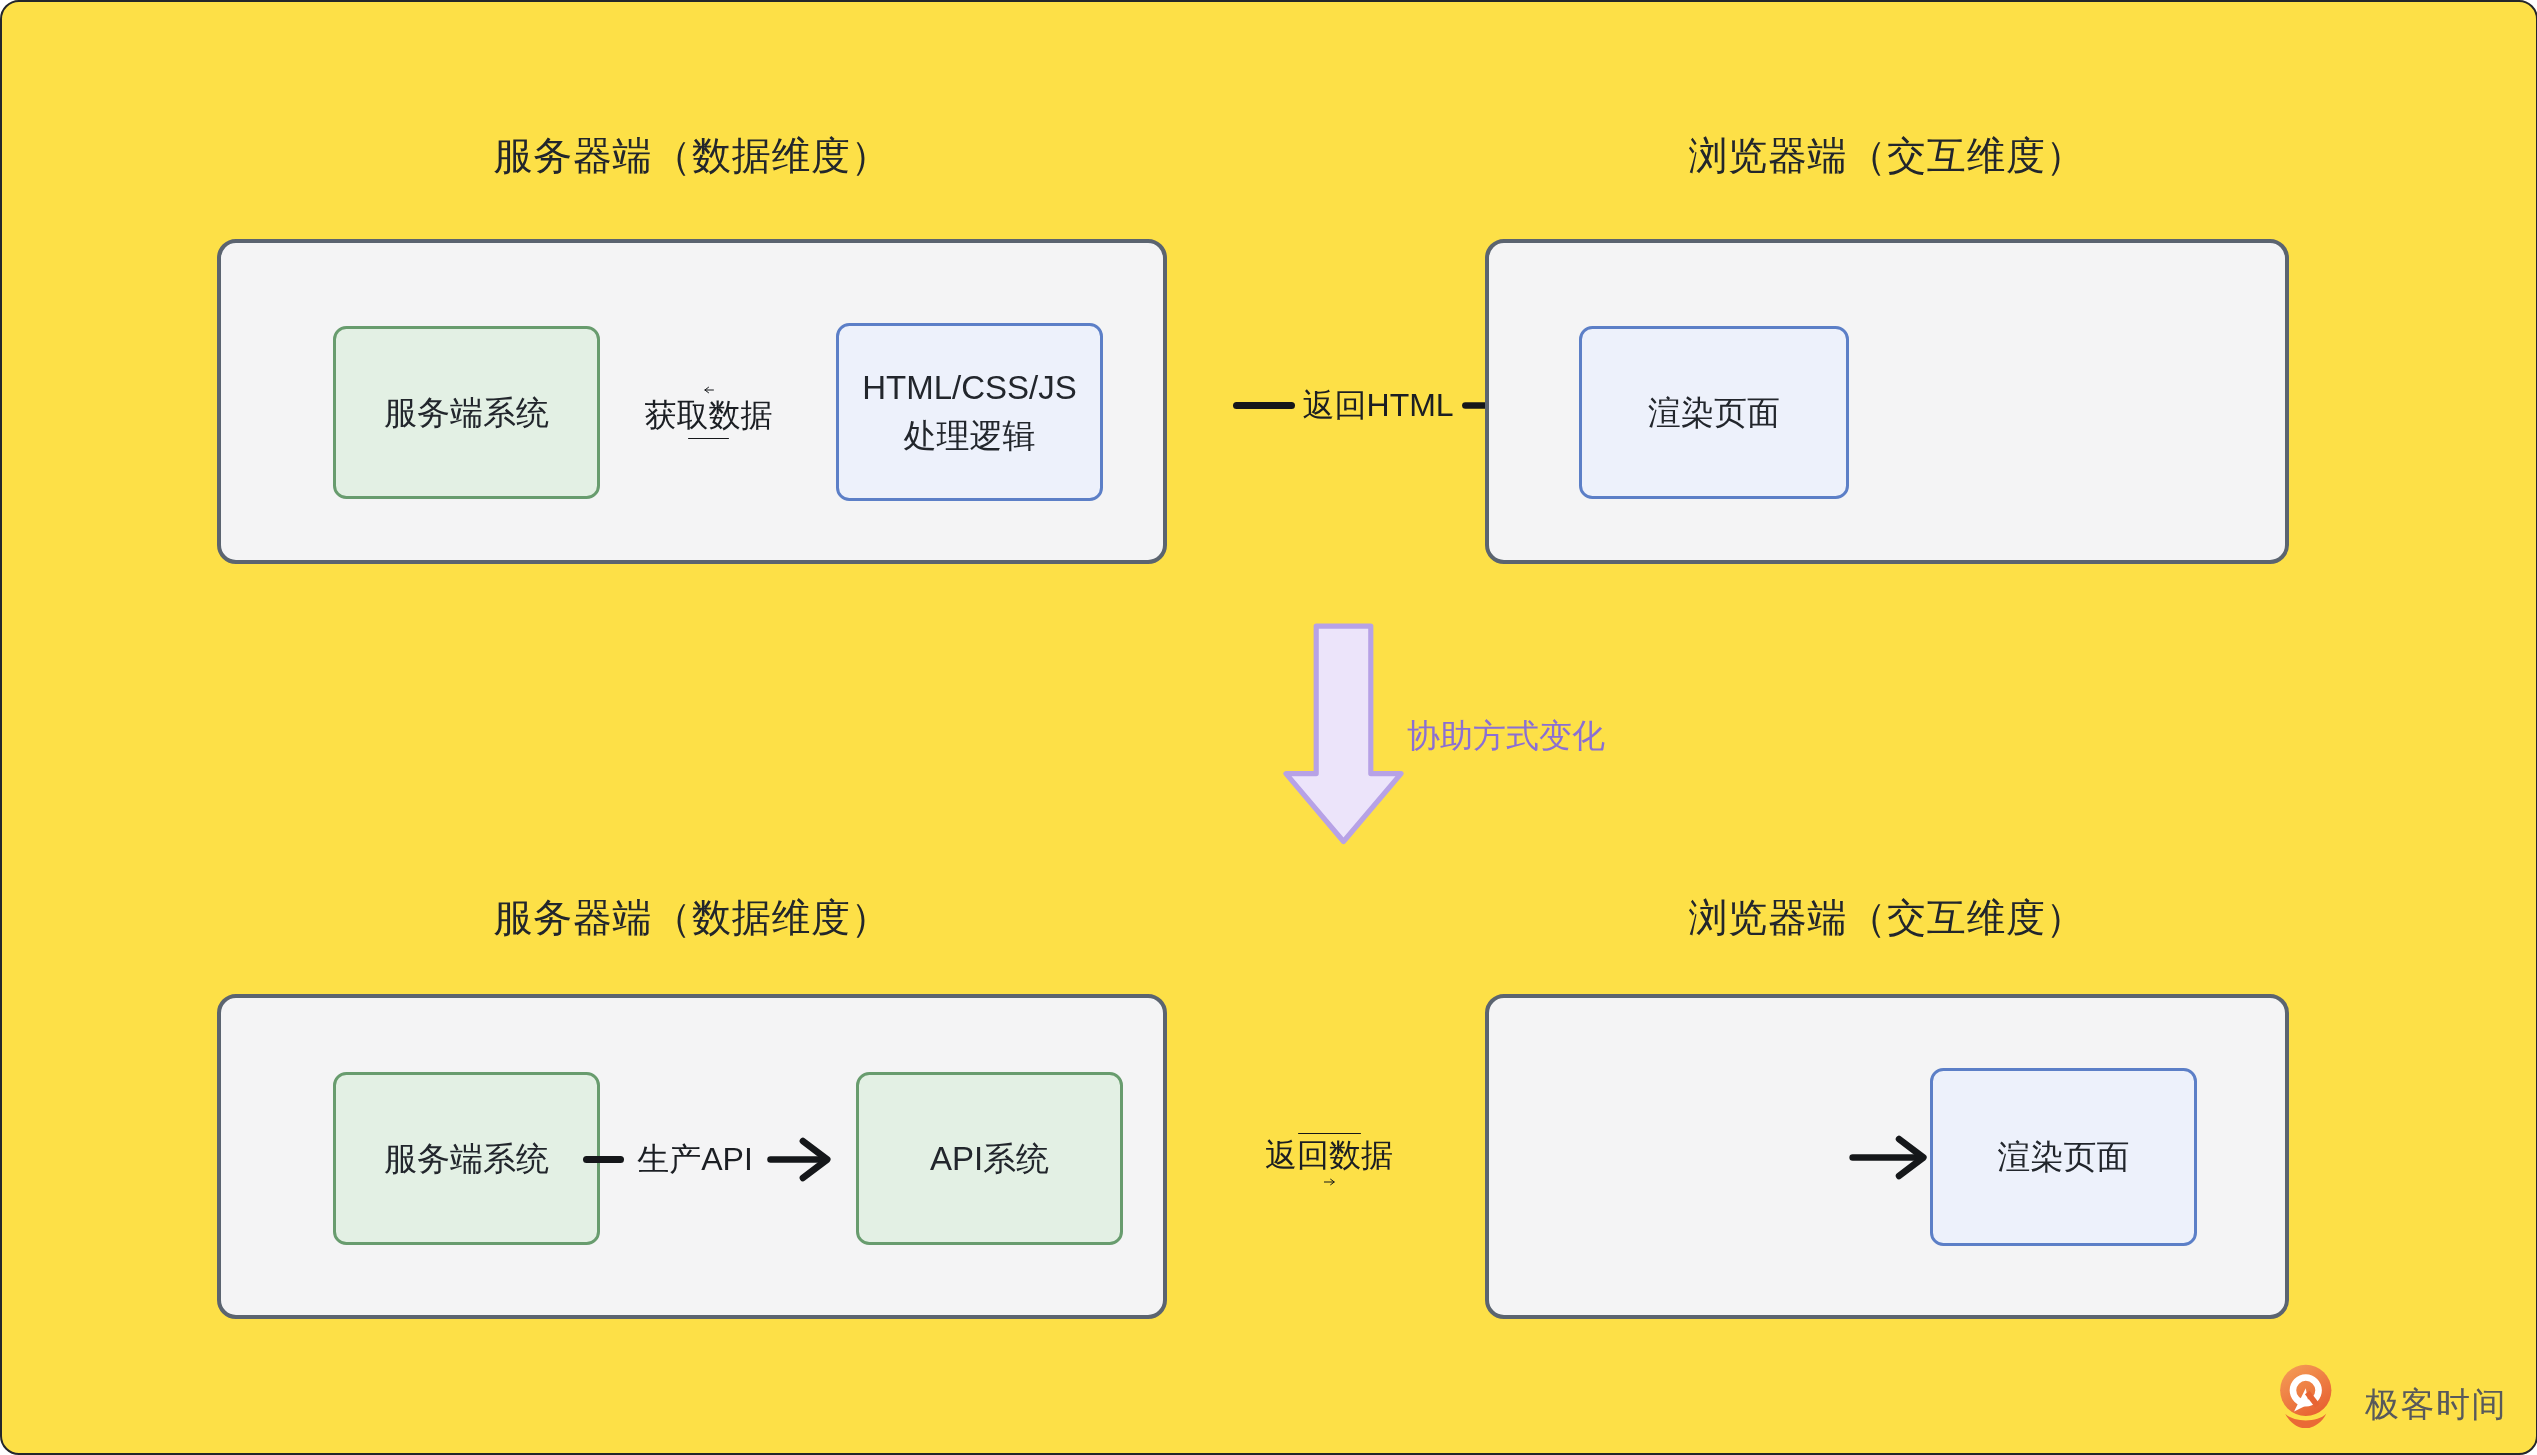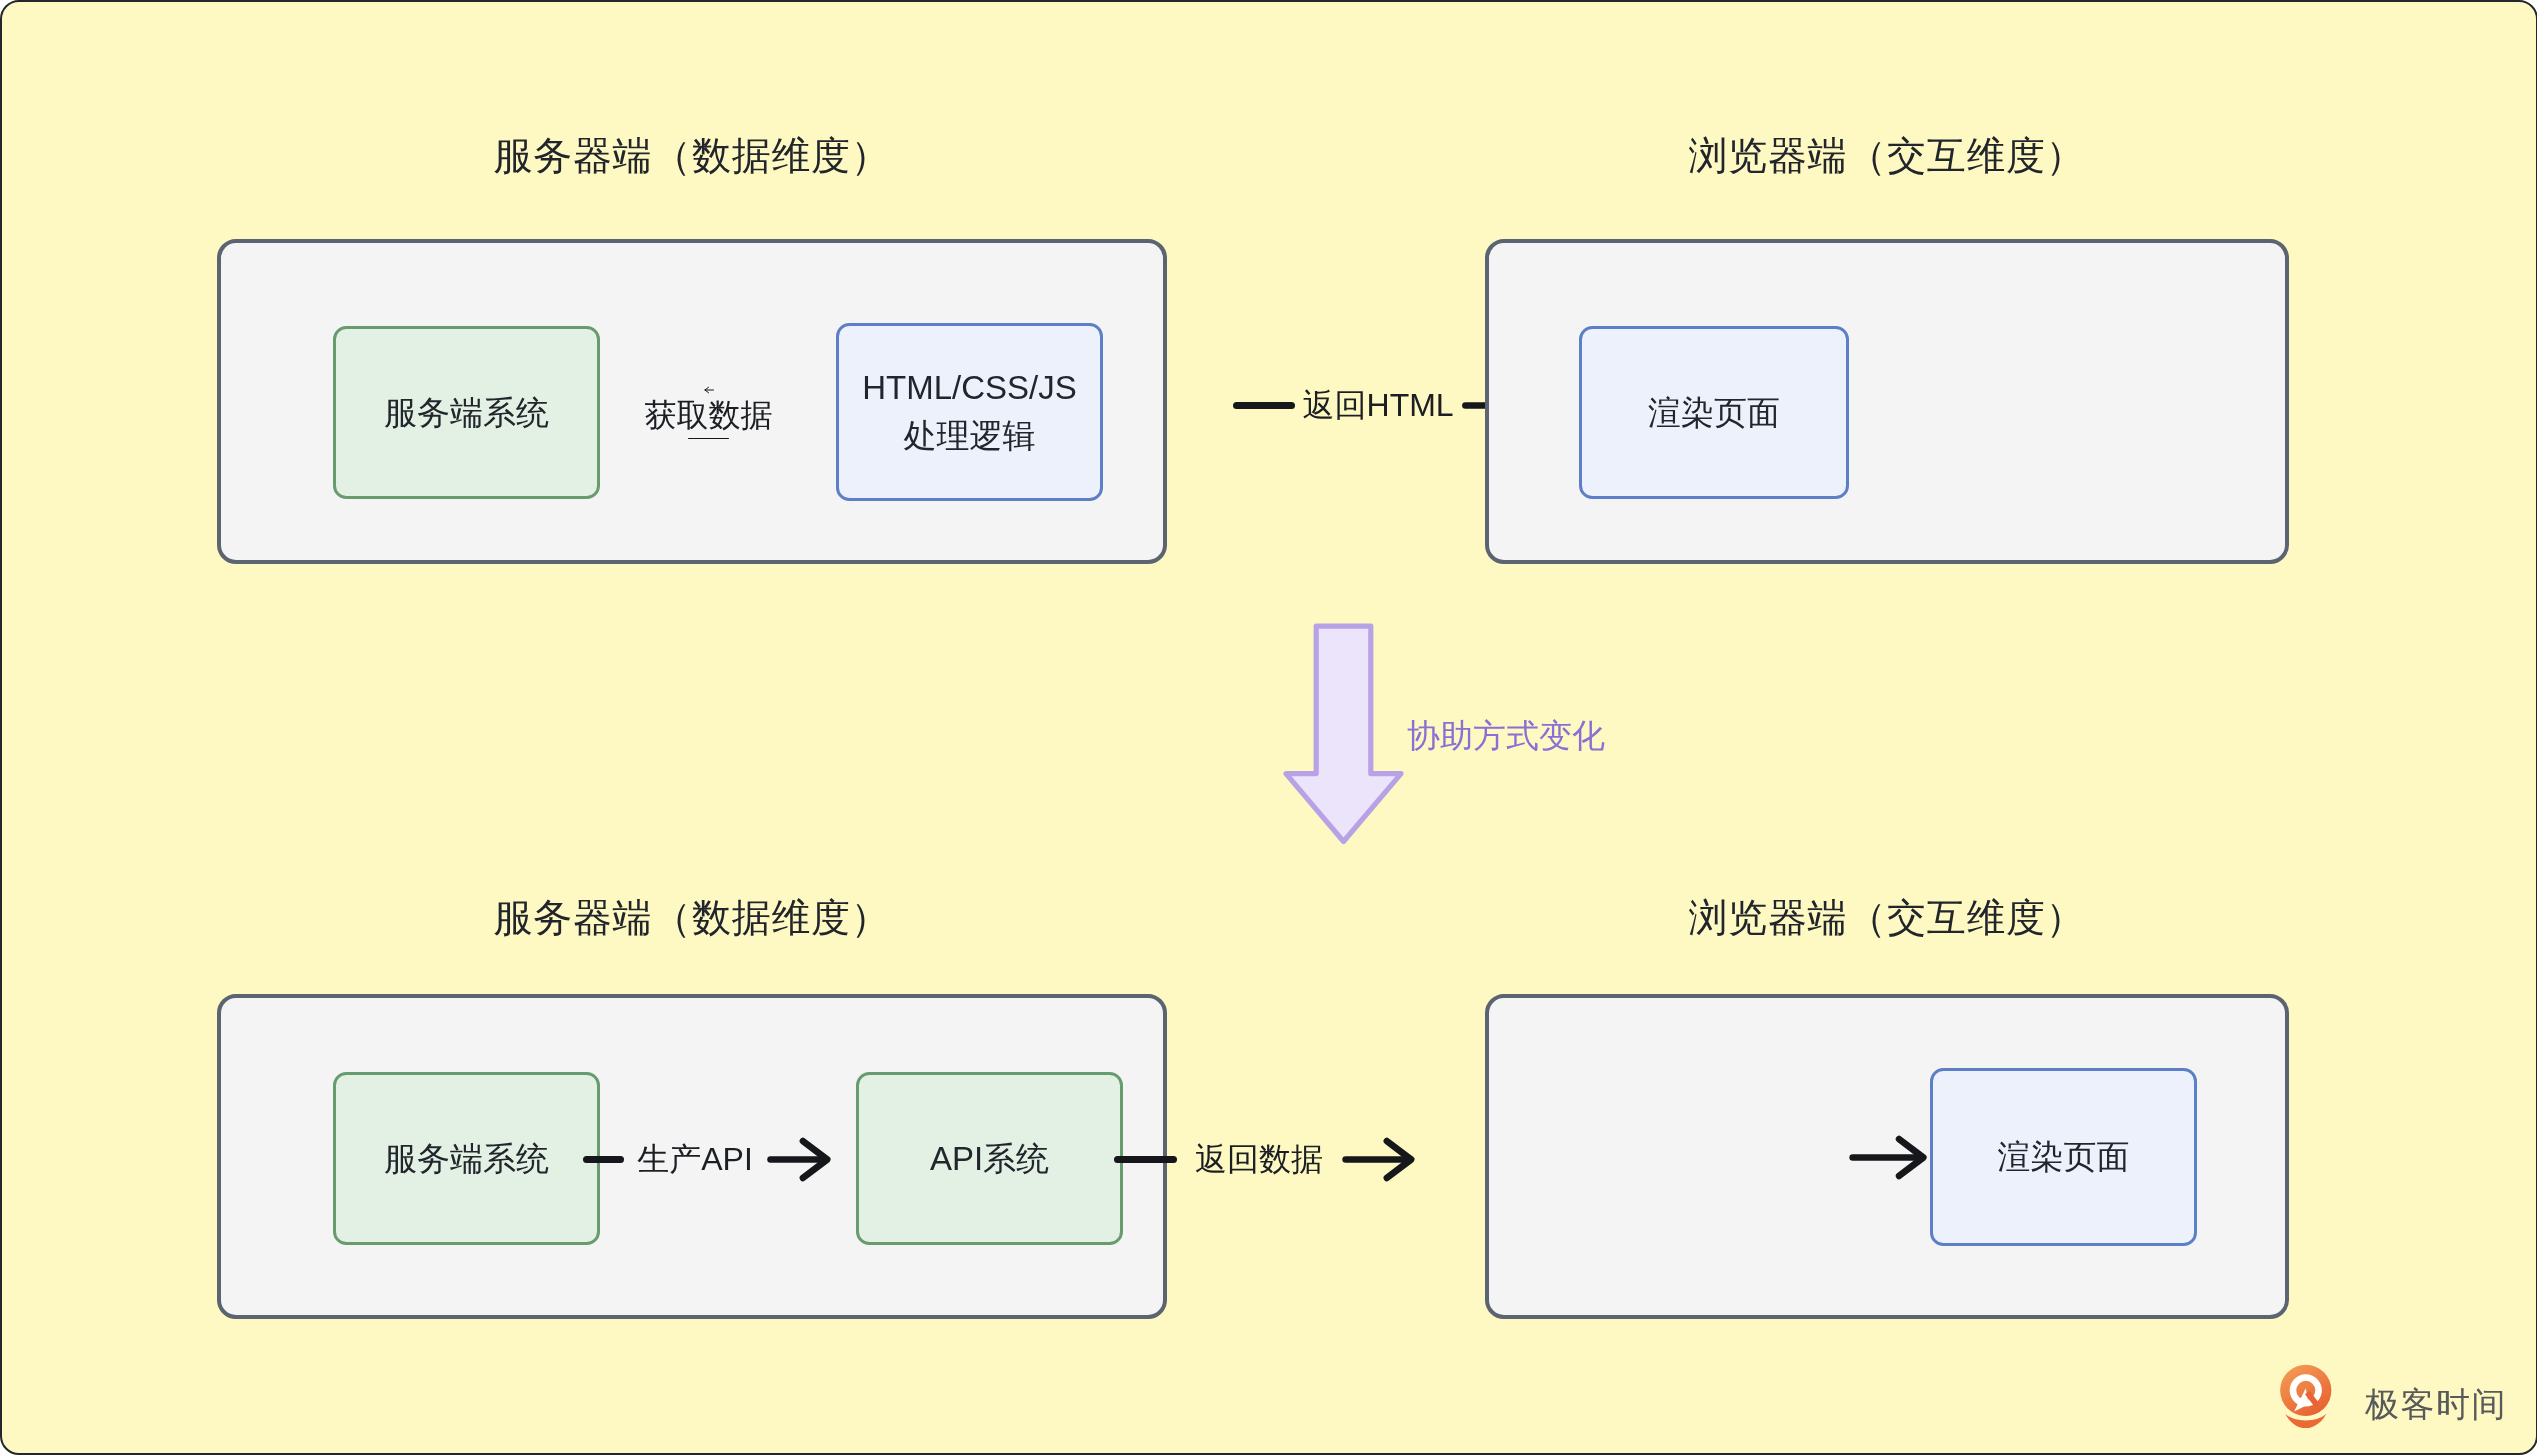--- a/index.html
+++ b/index.html
@@ -6,21 +6,21 @@
     --container-border:#5b6470; --container-fill:#f4f4f5;
     --green-border:#689c6e; --green-fill:#e3f0e4;
     --blue-border:#5c7fc7; --blue-fill:#edf1fb;
     --purple-stroke:#b7a2e6; --purple-fill:#ece4fa; --purple-text:#8a6fd4;
     --ink:#1b1e23;
   }
   *{box-sizing:border-box; margin:0; padding:0;}
   html,body{background:#ffffff;}
   body{font-family:"Liberation Sans","DejaVu Sans",sans-serif; color:var(--ink);}
   .canvas{
-    position:relative; width:2538px; height:1455px; background:#fef9c3;
+    position:relative; width:2538px; height:1455px; background:#fde047;
     border:2.2px solid #23262b; border-radius:19px; overflow:hidden;
   }
   .section-title{
     position:absolute; text-align:center; font-size:39px; font-weight:500;
     color:#22262c; letter-spacing:0.7px;
   }
   .container{
     position:absolute; background:var(--container-fill);
     border:4.4px solid var(--container-border); border-radius:19px;
   }
@@ -116,21 +116,21 @@
 
   <div class="connector" style="left:581px; top:1131px; width:251px;">
     <div class="stub" style="width:41px;"></div>
     <span class="edge-label">生产API</span>
     <svg class="arrow-svg" width="68" height="53" viewBox="0 0 92 72">
       <line x1="6" y1="36" x2="81" y2="36"></line>
       <polyline points="50,11 83,36 50,61"></polyline>
     </svg>
   </div>
 
-  <div class="connector" style="left:1112px; top:1131px; width:304px;">
+  <div class="connector" style="left:1175px; top:1131px; width:304px;flex-direction:column;">
     <div class="stub" style="width:63px;"></div>
     <span class="edge-label">返回数据</span>
     <svg class="arrow-svg" width="77" height="53" viewBox="0 0 104 72">
       <line x1="6" y1="36" x2="93" y2="36"></line>
       <polyline points="62,11 95,36 62,61"></polyline>
     </svg>
   </div>
 
   <div class="container" style="left:1483px; top:992px; width:804px; height:325px;"></div>
 

